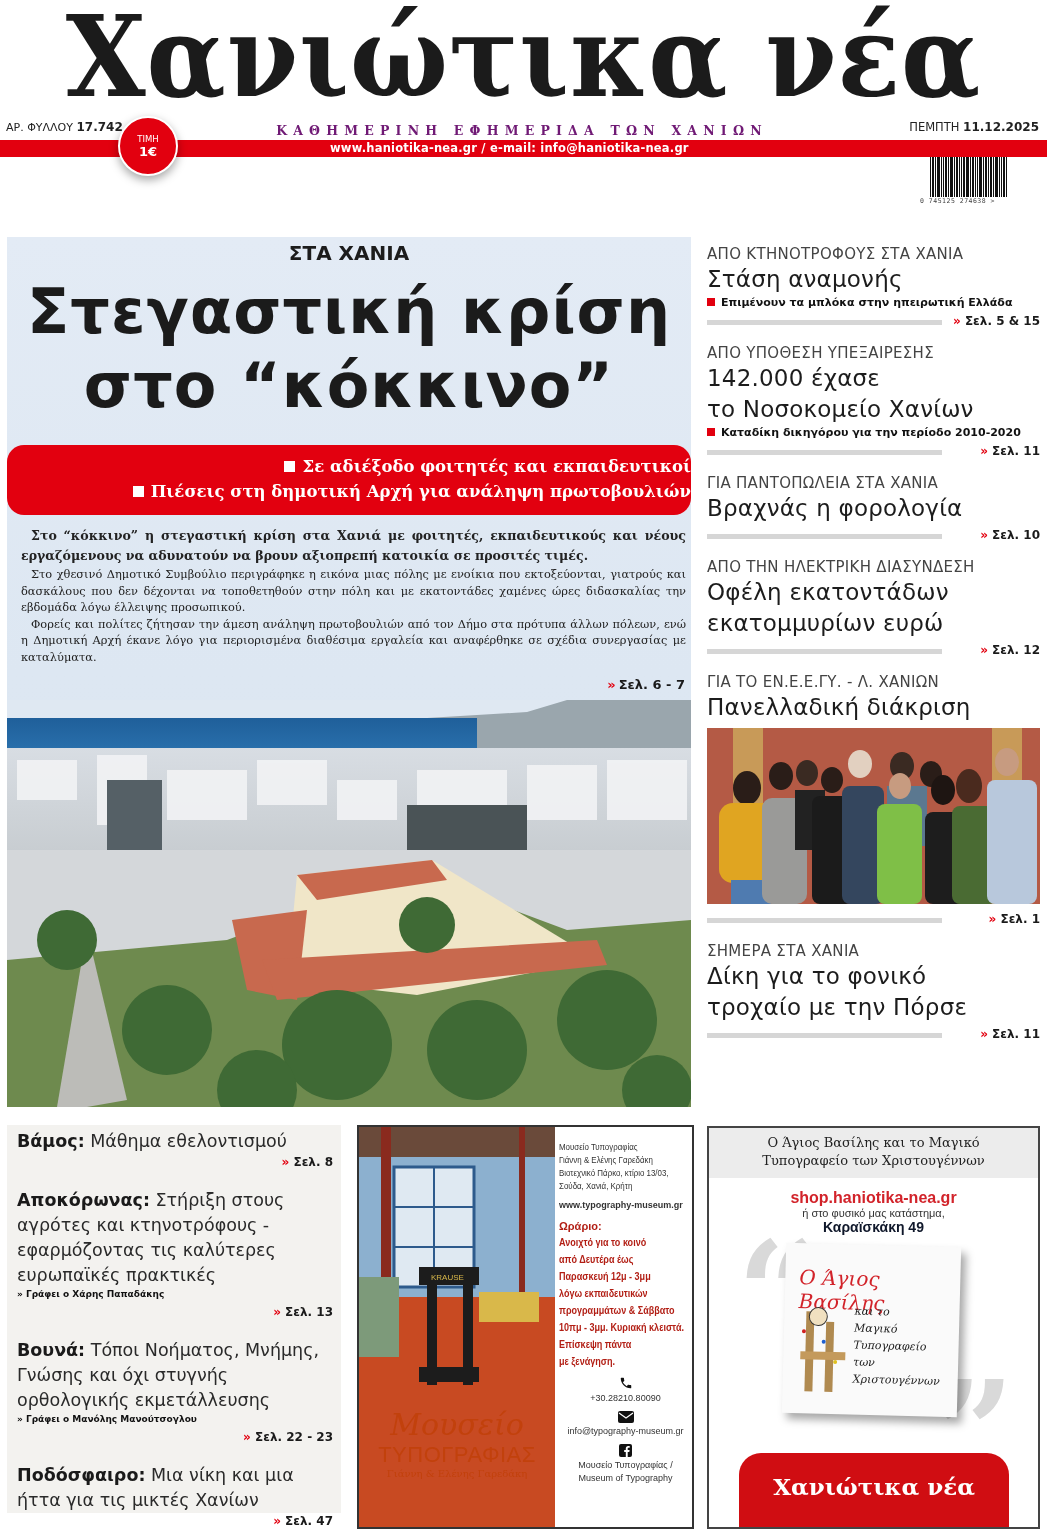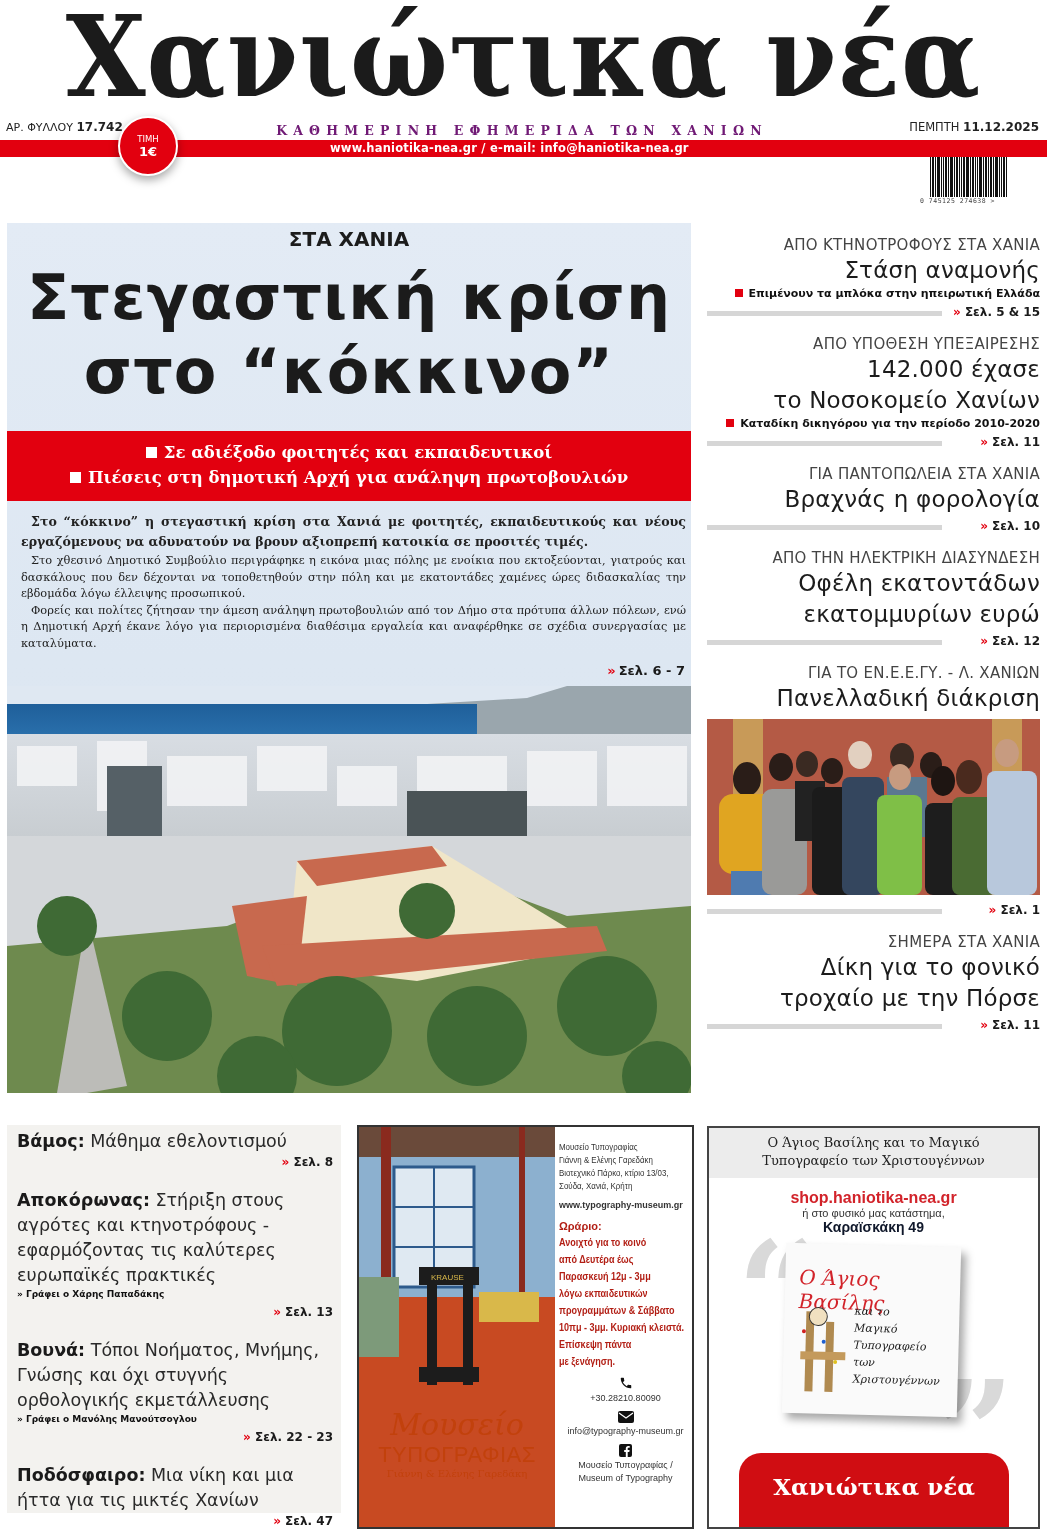--- a/index.html
+++ b/index.html
@@ -33,46 +33,47 @@
   }
   .price-badge .lbl { font-size: 8.5px; }
   .price-badge .val { font-size: 13px; font-weight: bold; }
   .barcode { position: absolute; left: 920px; top: 157px; width: 125px; height: 50px; }
   .barcode .bars { height: 40px; display: flex; align-items: stretch; padding-left: 10px; }
   .barcode .bars span { display: inline-block; background: #111; margin-right: 1px; }
   .barcode .digits { font-family: "DejaVu Sans Mono", monospace; font-size: 6.5px; color: #444; letter-spacing: 0.5px; }
 
   
   .lead {
-    position: absolute; left: 7px; top: 223px; width: 684px; height: 870px;
+    position: absolute; left: 7px; top: 237px; width: 684px; height: 870px;
     background: linear-gradient(#e3ebf5 0%, #dde7f2 50%, #dbe6f0 100%); overflow: hidden;
   }
   .lead .kicker { position: absolute; top: 4px; width: 100%; text-align: center; font-weight: bold; font-size: 20px; color: #1c1c1c; }
   .lead .headline {
     position: absolute; top: 38px; width: 100%; text-align: center; font-weight: bold; font-size: 62px;
     line-height: 74px; color: #1b1b1b; letter-spacing: 1px;
   }
   .lead .deck {
     position: absolute; top: 208px; left: 0; width: 684px; height: 70px; background: #e2000f; color: #fff;
-    text-align: center; font-weight: bold; font-size: 16.5px; line-height: 25px; padding-top: 9px;
+    text-align: right; font-weight: bold; font-size: 16.5px; line-height: 25px; padding-top: 9px;
     font-family: "DejaVu Serif", serif;
+    border-radius: 17px;
   }
   .lead .deck .sq { display: inline-block; width: 11px; height: 11px; background: #fff; margin-right: 7px; vertical-align: 0; }
   .lead .body {
     position: absolute; top: 289px; left: 14px; width: 665px; font-family: "DejaVu Serif", serif;
     font-size: 11.4px; line-height: 16.5px; color: #222; text-align: justify;
   }
   .lead .body p { text-indent: 10px; }
   .lead .body .intro { font-weight: bold; font-size: 12.6px; line-height: 20px; margin-bottom: 0; }
   .lead .pageref { position: absolute; top: 440px; right: 6px; font-weight: bold; font-size: 13px; }
   .pageref .chev { color: #e2000f; margin-right: 3px; }
   .lead .photo { position: absolute; left: 0; top: 463px; width: 684px; height: 407px; }
 
   
-  .rcol { position: absolute; left: 707px; top: 235px; width: 333px; text-align: right; }
+  .rcol { position: absolute; left: 707px; top: 244px; width: 333px; }
   .story { position: relative; }
   .story .kick { font-size: 15px; color: #444; letter-spacing: 0.3px; line-height: 20px; }
   .story .title { font-size: 23px; color: #1c1c1c; line-height: 31px; font-weight: normal; letter-spacing: 0.2px; }
   .story .sub { font-size: 11px; font-weight: bold; color: #111; line-height: 14px; margin-top: 1px; }
   .story .sub .sq { display: inline-block; width: 8px; height: 8px; background: #e2000f; margin-right: 6px; }
   .story .foot { position: relative; height: 18px; margin-top: 3px; }
   .story .foot .rule { position: absolute; left: 0; top: 7px; width: 235px; height: 5px; background: #d6d6d6; }
   .story .foot .ref { position: absolute; right: 0; top: 1px; font-weight: bold; font-size: 12px; }
   .story .foot .ref .chev { color: #e2000f; }
   .team-photo { width: 333px; height: 176px; margin-top: 5px; }

